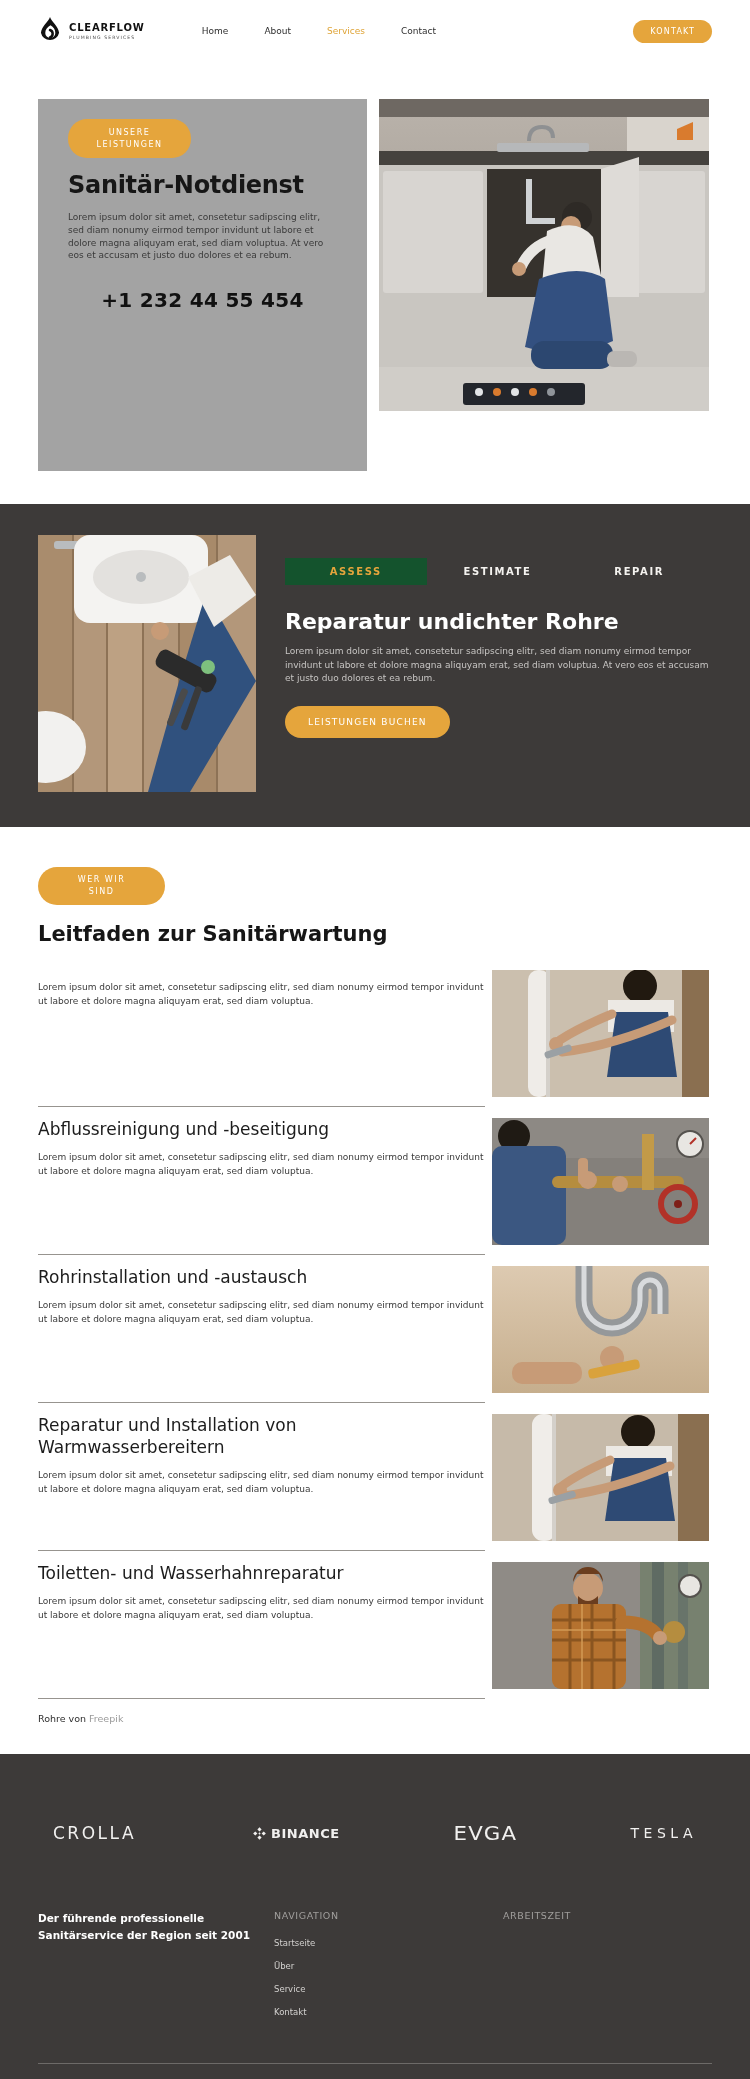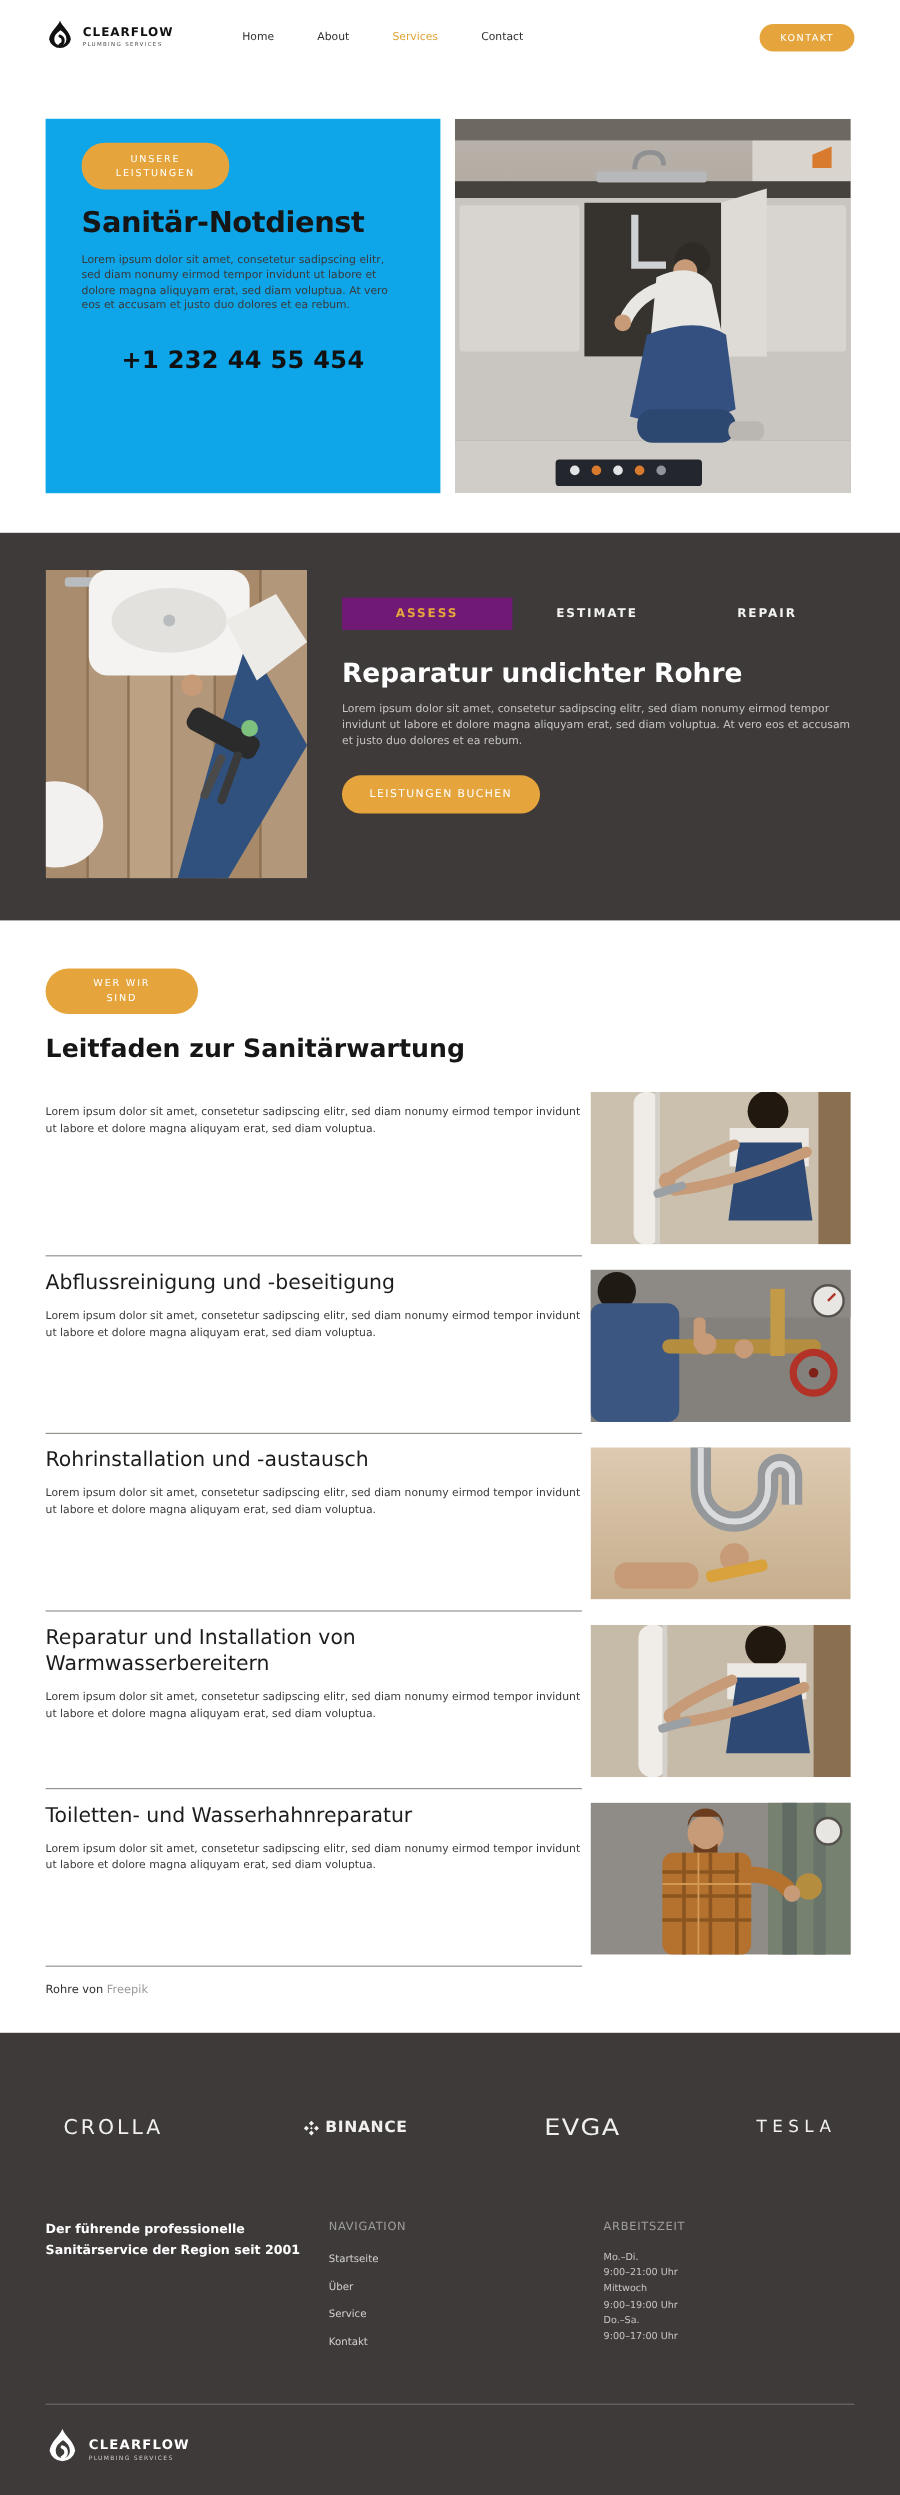--- a/index.html
+++ b/index.html
@@ -23,21 +23,21 @@
   .nav-item.active { color:#dfa437; }
   .btn-pill {
     display:inline-flex; align-items:center; justify-content:center;
     background:#e5a53c; color:#fff; border:none; border-radius:12px;
     font-size:8px; letter-spacing:1.2px; font-family:inherit; cursor:pointer;
   }
   .header .btn-pill { height:23px; padding:0 17px; }
 
   
   .hero { margin-top:37px; display:flex; gap:12px; }
-  .hero-panel { width:329px; height:312px; background:#0ea5e9; padding:20px 30px 0 30px; }
+  .hero-panel { width:329px; height:372px; background:#a3a3a3; padding:20px 30px 0 30px; }
   .badge {
     display:inline-flex; align-items:center; justify-content:center;
     background:#e5a53c; color:#fff; border-radius:19px;
     font-size:8px; letter-spacing:1.5px; text-align:center; line-height:1.5;
   }
   .hero-badge { width:123px; height:39px; }
   .hero-badge span { max-width:74px; display:inline-block; }
   .hero-title { font-size:24px; font-weight:bold; color:#161616; margin-top:13px; letter-spacing:-.3px; }
   .hero-body { font-size:9px; line-height:1.42; color:#3a3a3a; margin-top:12px; }
   .hero-phone { font-size:20px; font-weight:bold; color:#111; margin-top:26px; letter-spacing:.3px;text-align:center; }
@@ -45,21 +45,21 @@
   .hero-photo svg { display:block; }
 
   
   .feature { background:#3d3a39; margin-top:33px; padding:31px 38px 35px 38px; }
   .feature-row { display:flex; align-items:flex-start; }
   .feature-photo { width:218px; height:257px; overflow:hidden; flex:none; }
   .feature-content { margin-left:29px; width:425px; padding-top:23px; }
   .tabs { display:flex; width:425px; }
   .tab { flex:1; height:27px; display:flex; align-items:center; justify-content:center;
          font-size:10px; font-weight:bold; letter-spacing:1.6px; color:#f4f2ef; cursor:pointer; }
-  .tab.active { background:#701a75; color:#e5a53c; }
+  .tab.active { background:#14532d; color:#e5a53c; }
   .feature-title { color:#fff; font-size:22px; font-weight:bold; margin-top:24px; }
   .feature-body { color:#c7c5c3; font-size:9px; line-height:1.5; margin-top:11px; }
   .feature .btn-pill { height:32px; padding:0 23px; border-radius:16px; font-size:9px; margin-top:20px; }
 
   
   .guide { padding-top:40px; }
   .guide-badge { width:127px; height:38px; }
   .guide-badge span { max-width:56px; display:inline-block; }
   .guide-title { font-size:21px; font-weight:bold; color:#161616; margin-top:17px; }
   .guide-list { margin-top:24px; }
@@ -363,28 +363,20 @@
       <div class="f-heading">NAVIGATION</div>
       <div class="f-links">
         <div class="f-link">Startseite</div>
         <div class="f-link">Über</div>
         <div class="f-link">Service</div>
         <div class="f-link">Kontakt</div>
       </div>
     </div>
     <div class="fcol-3">
       <div class="f-heading">ARBEITSZEIT</div>
-      <div class="f-hours">
-        <div>Mo.–Di.</div>
-        <div>9:00–21:00 Uhr</div>
-        <div>Mittwoch</div>
-        <div>9:00–19:00 Uhr</div>
-        <div>Do.–Sa.</div>
-        <div>9:00–17:00 Uhr</div>
-      </div>
     </div>
   </div>
 
   <div class="footer-divider"></div>
 
   <div class="footer-brand">
     <svg class="brand-icon" viewBox="0 0 24 30">
       <path d="M12 0 C10.5 5 3.5 9 2.6 16.2 A9.6 9.6 0 0 0 21.4 16.2 C20.5 9 13.5 5 12 0 Z" fill="#fff"></path>
       <path d="M12.5 8.5 c-3.2 2.2 -5.4 4.2 -5.4 8 a5.2 5.2 0 0 0 10.4 0 c0 -3.8 -1.8 -5.8 -5 -8 Z" fill="#3d3a39"></path>
       <path d="M12 13.5 a4 4 0 0 1 0 7.6" stroke="#fff" stroke-width="2.6" fill="none" stroke-linecap="round"></path>

